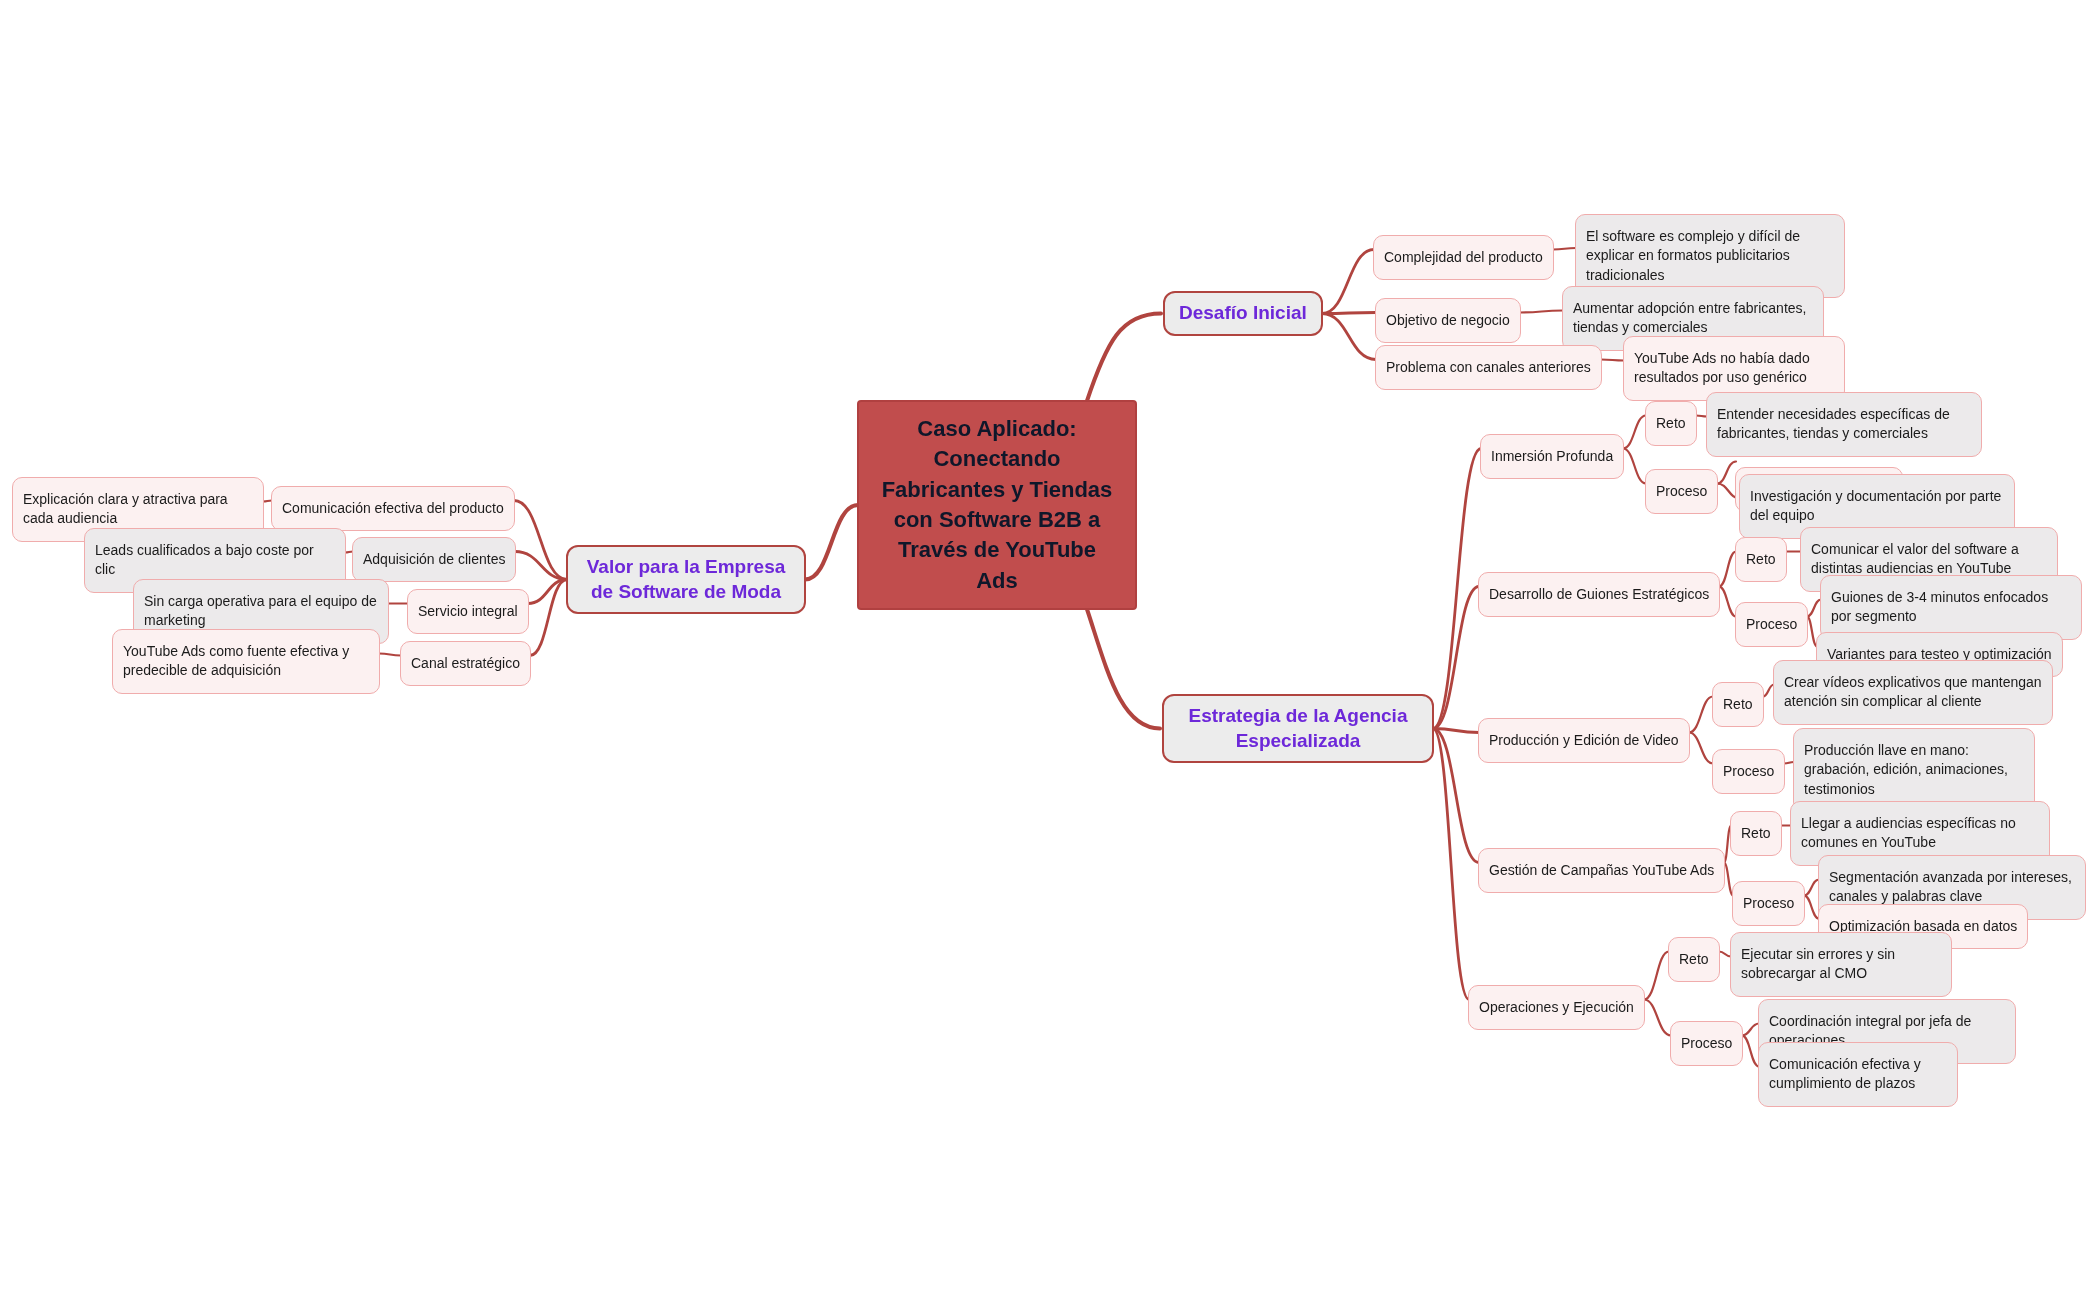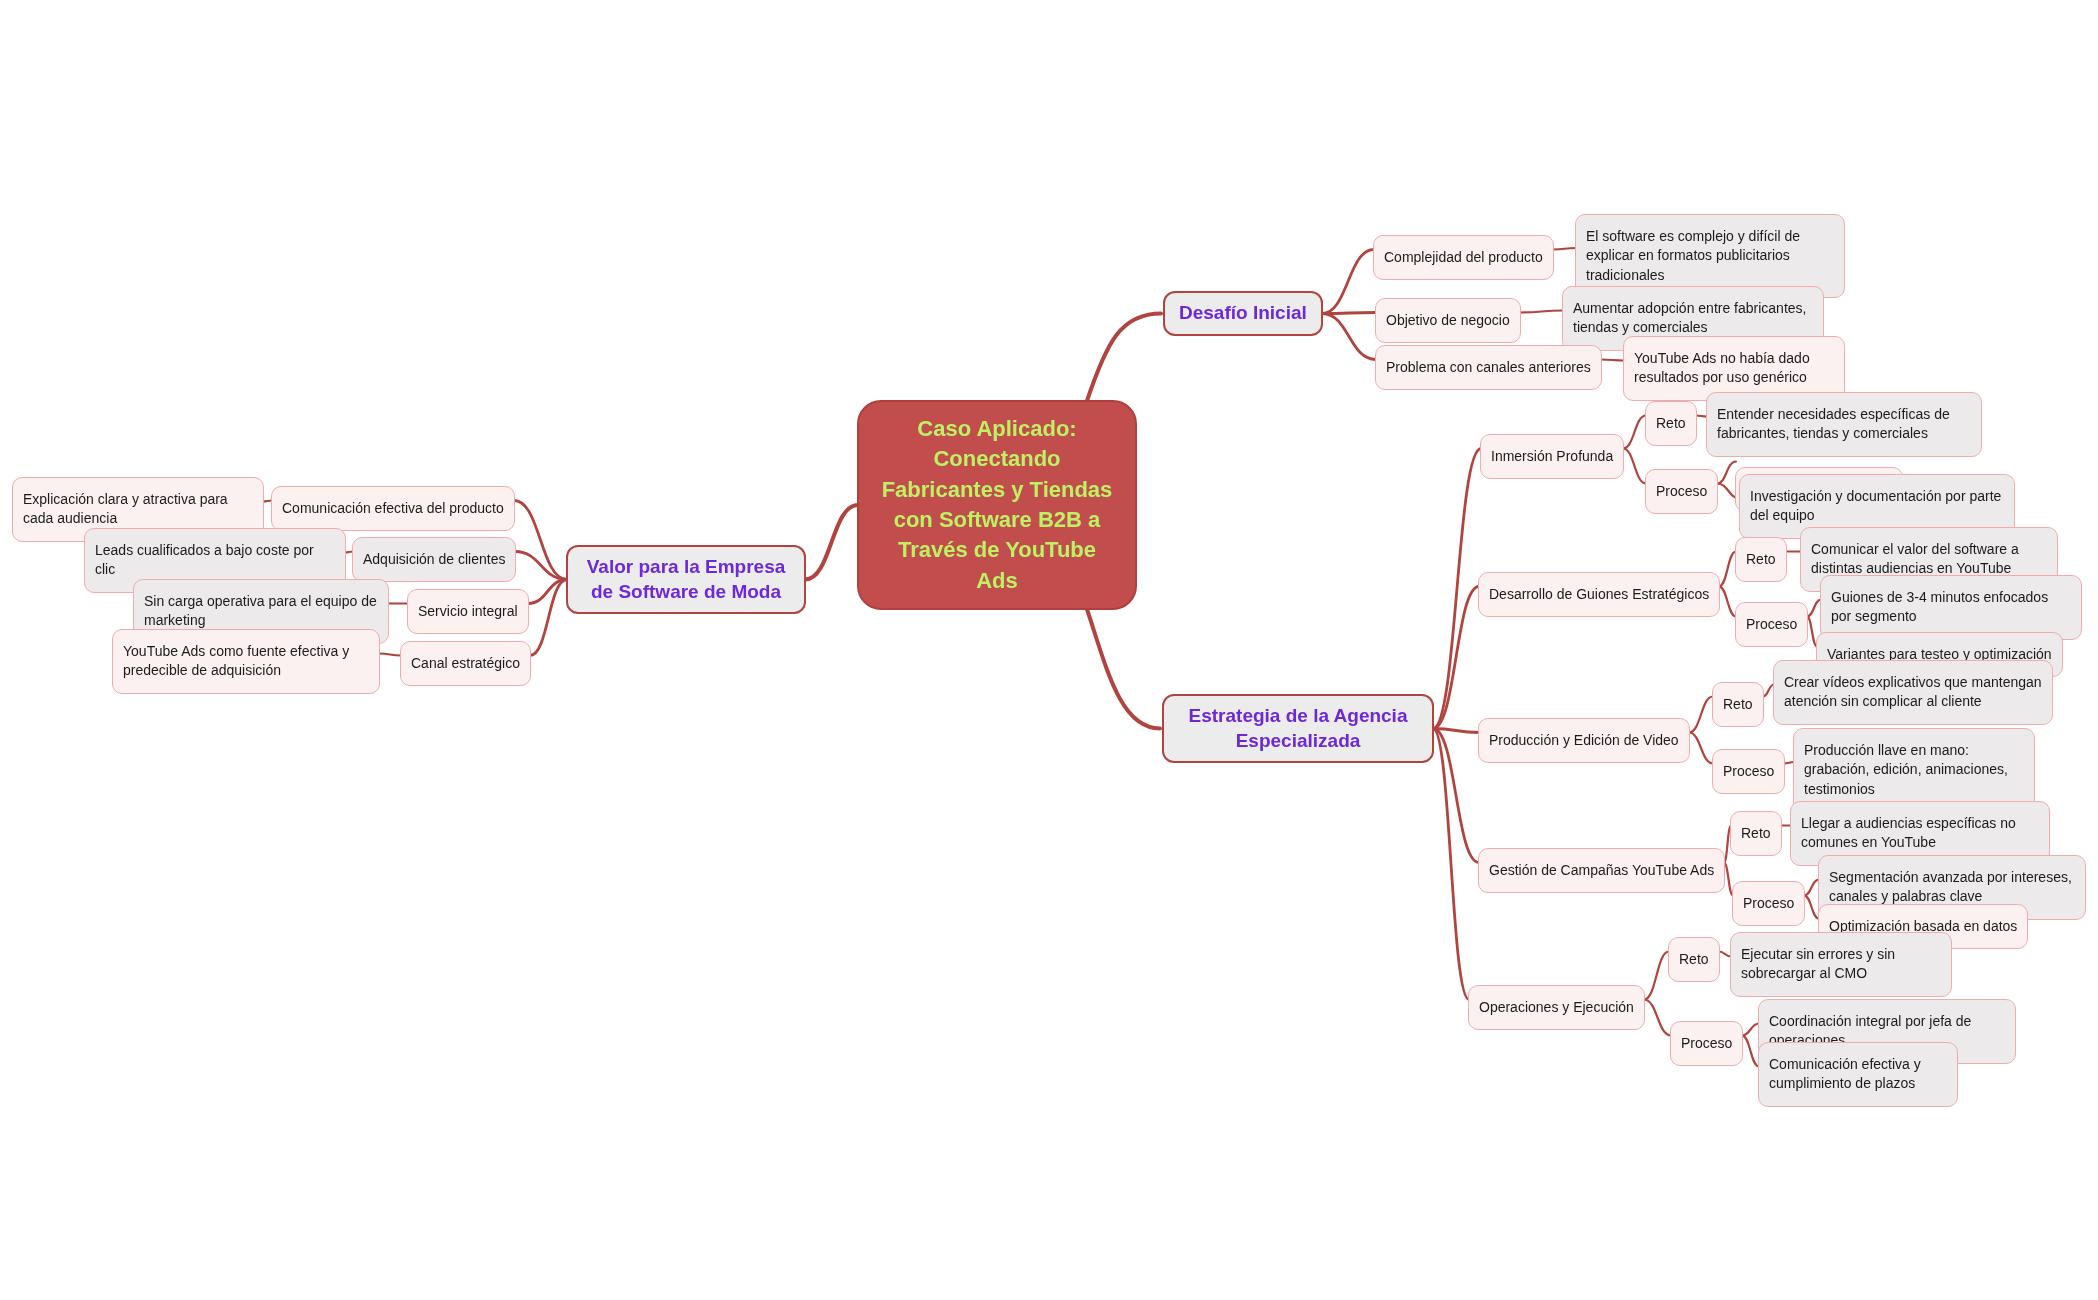--- a/index.html
+++ b/index.html
@@ -22,22 +22,22 @@
   .lvl1{
     background:var(--lvl1-fill);
     border:2.6px solid var(--line-color);
     border-radius:12px;
     font-weight:bold;font-size:19px;line-height:1.3;color:#6d28d9;
     text-align:center;padding:8px 14px;
   }
   .root{
     background:var(--root-fill);
     border:2.5px solid var(--root-border);
-    border-radius:24px;
-    color:#bef264;font-weight:bold;font-size:22px;line-height:1.38;
+    border-radius:4px;
+    color:#0f172a;font-weight:bold;font-size:22px;line-height:1.38;
     text-align:center;padding:12px 20px;
   }
 </style>
 </head>
 <body>
 
 <div id="canvas">
   <svg id="edges" width="2098" height="1300" viewBox="0 0 2098 1300">
       <path d="M 858 505 C 831.5 505, 831.5 579.5, 805 579.5" fill="none" stroke="#B0443F" stroke-width="4" stroke-linecap="round"></path>
       <path d="M 1086.6 402 C 1106.6 342, 1121 313.5, 1161 313.5" fill="none" stroke="#B0443F" stroke-width="4" stroke-linecap="round"></path>

